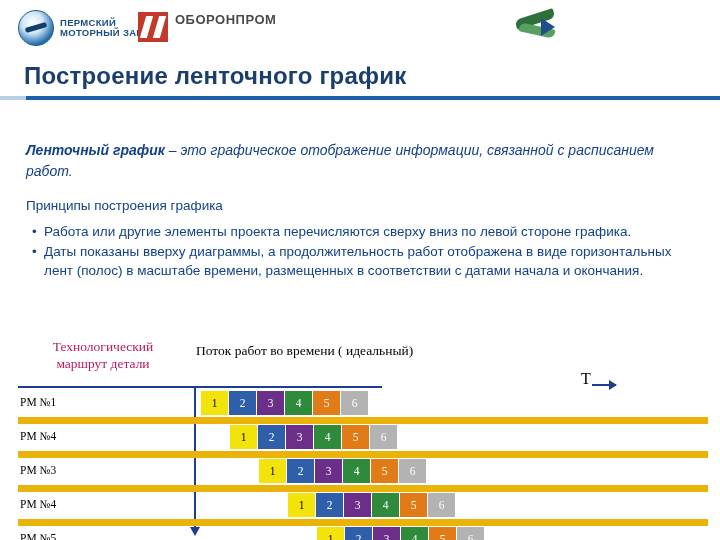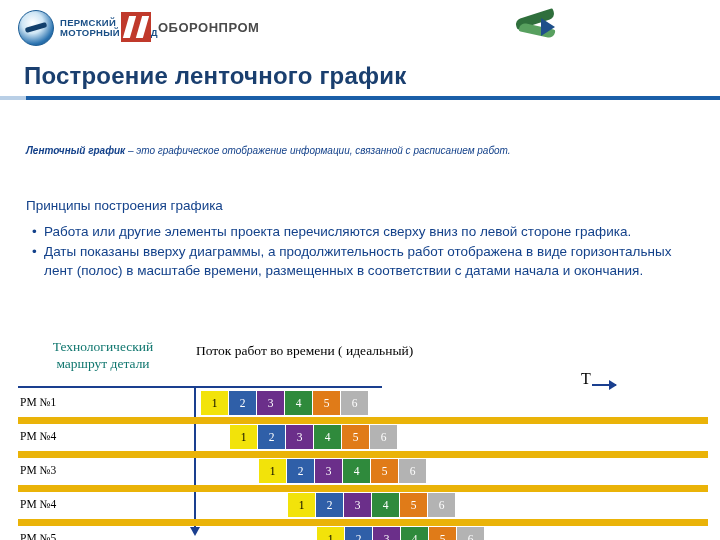--- a/index.html
+++ b/index.html
@@ -47,22 +47,22 @@
     font-weight: bold;
     font-size: 9.5px;
     line-height: 10px;
     letter-spacing: .3px;
   }
   .pmz-text .l1 { display:block; }
   .pmz-text .l2 { display:block; }
 
   .logo-oboron {
     position: absolute;
-    left: 121px; top: 12px;
-    display: flex; align-items: center;
+    left: 138px; top: 12px;
+    display: flex; 
   }
   .oboron-mark {
     width: 30px; height: 30px;
     background: #c0392b;
     position: relative;
   }
   .oboron-mark::before,
   .oboron-mark::after {
     content:"";
     position:absolute;
@@ -135,21 +135,21 @@
     width: 26px; height: 4px;
     background: #b9cfe6;
   }
 
   
   .def {
     position: absolute;
     left: 26px; top: 140px;
     width: 660px;
     font-style: italic;
-    font-size: 10px;
+    font-size: 14px;
     color: #13418a;
     line-height: 21px;
   }
   .def b { font-weight: bold; font-style: italic; }
 
   .principles-head {
     position: absolute;
     left: 26px; top: 198px;
     font-size: 13.5px;
     font-weight: normal;
@@ -176,21 +176,21 @@
     left: 0; top: 332px;
     width: 720px; height: 208px;
   }
   .lbl-route {
     position: absolute;
     left: 28px; top: 6px;
     width: 150px;
     text-align: center;
     font-family: "Liberation Serif", serif;
     font-size: 13.5px;
-    color: #0f766e;
+    color: #be185d;
     line-height: 17px;
   }
   .lbl-flow {
     position: absolute;
     left: 196px; top: 11px;
     font-family: "Liberation Serif", serif;
     font-size: 13.5px;
     color: #000000;
   }
   .lbl-T {

